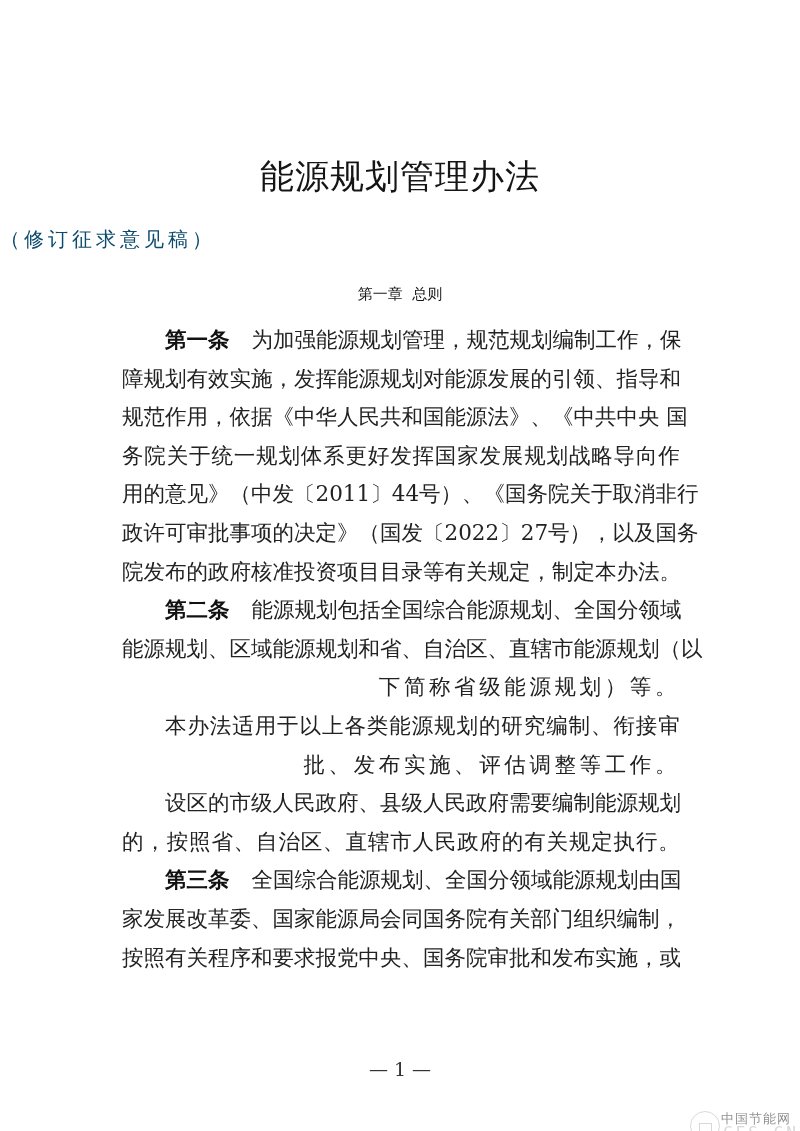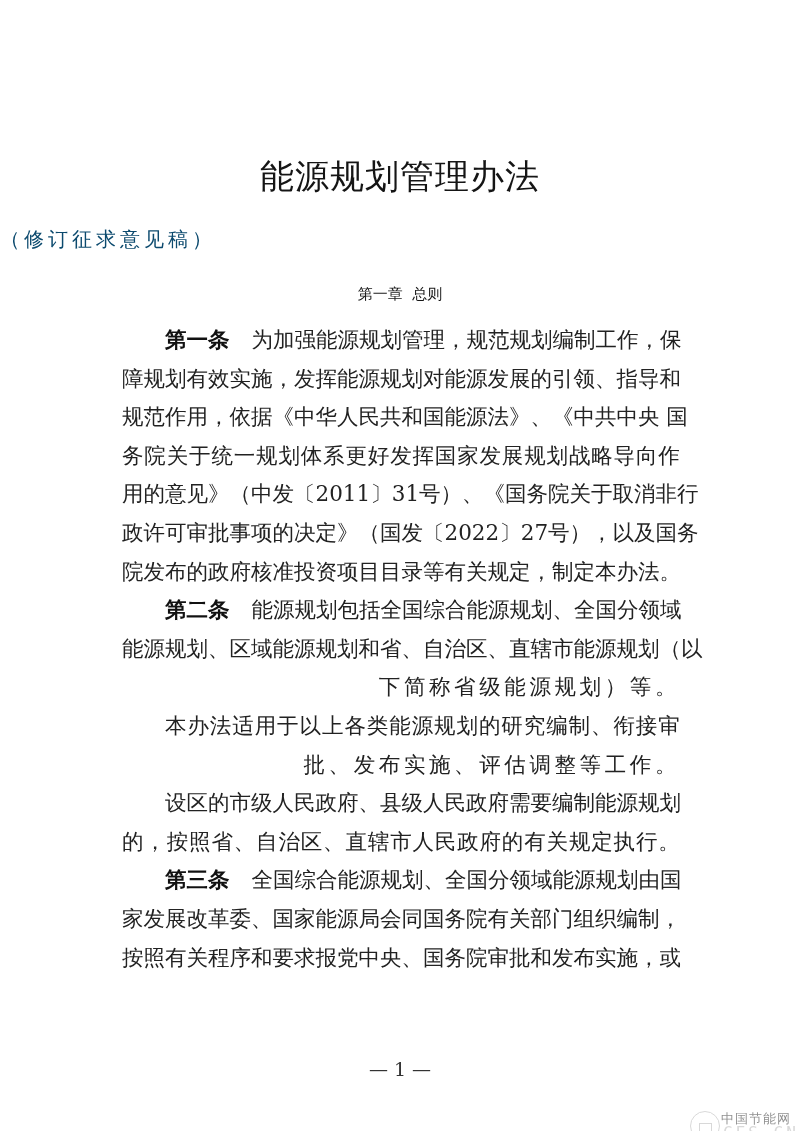--- a/index.html
+++ b/index.html
@@ -260,21 +260,21 @@
           <span>的</span>
           <span>意</span>
           <span>见</span>
           <span>》</span>
           <span>（</span>
           <span>中</span>
           <span>发</span>
           <span>〔</span>
           <span>2011</span>
           <span>〕</span>
-          <span>31</span>
+          <span>44</span>
           <span>号</span>
           <span>）</span>
           <span>、</span>
           <span>《</span>
           <span>国</span>
           <span>务</span>
           <span>院</span>
           <span>关</span>
           <span>于</span>
           <span>取</span>

